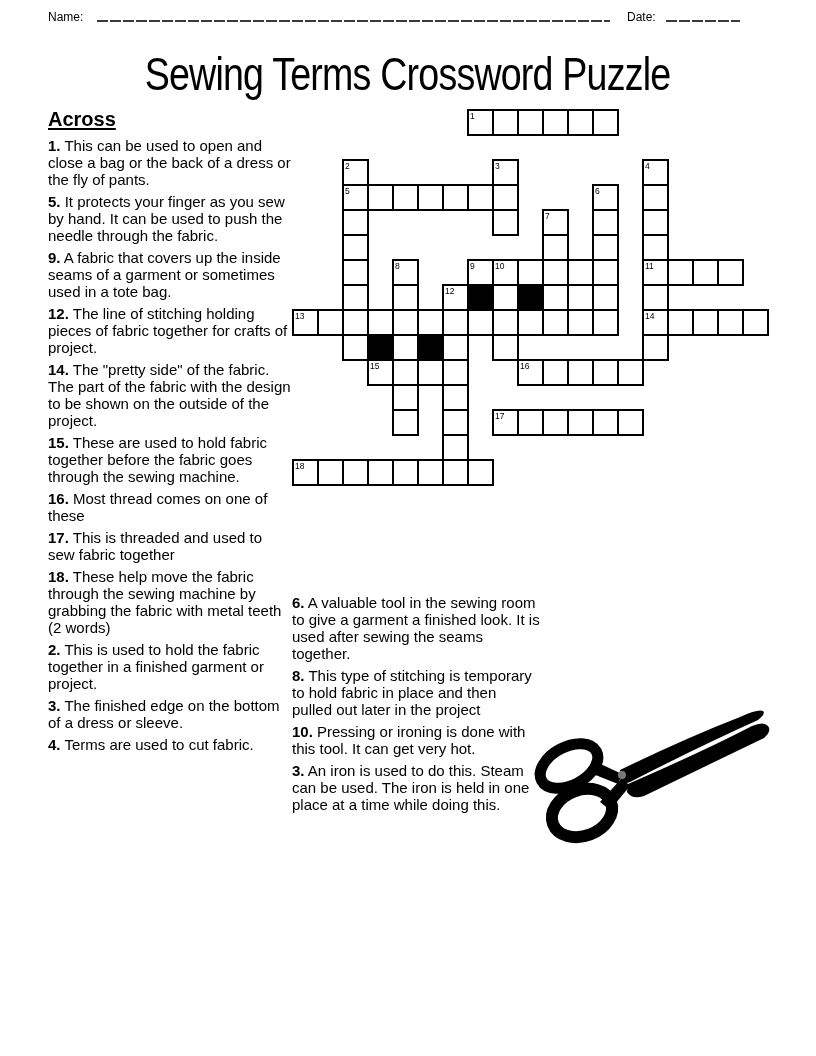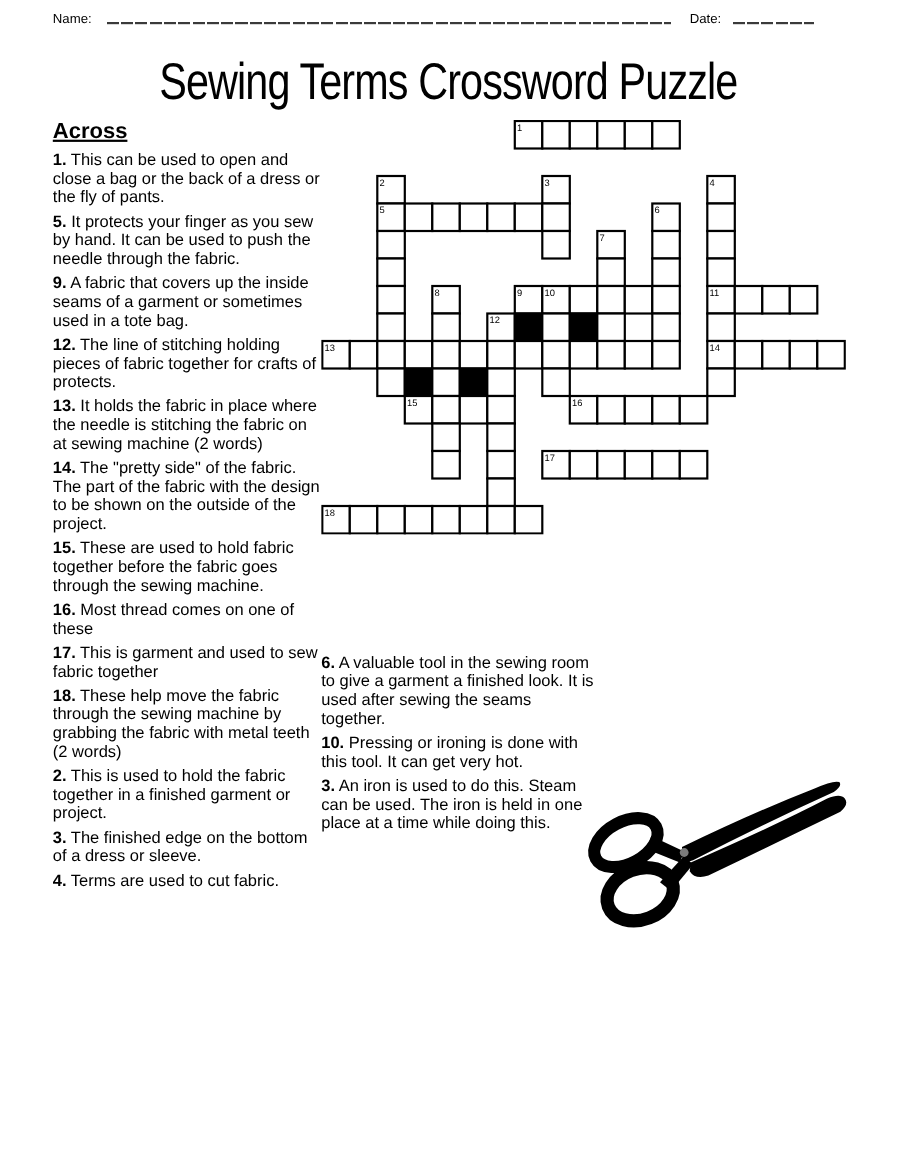--- a/index.html
+++ b/index.html
@@ -33,38 +33,38 @@
 <div class="fill-line" style="left:666px;width:74px"></div>
 
 <h1 class="page-title"><span class="squeeze">Sewing Terms Crossword Puzzle</span></h1>
 
 <div class="col-left">
   <div class="section-heading">Across</div>
   <div>
       <p class="clue"><span class="clue-num">1.</span><span> This can be used to open and close a bag or the back of a dress or the fly of pants.</span></p>
       <p class="clue"><span class="clue-num">5.</span><span> It protects your finger as you sew by hand. It can be used to push the needle through the fabric.</span></p>
       <p class="clue"><span class="clue-num">9.</span><span> A fabric that covers up the inside seams of a garment or sometimes used in a tote bag.</span></p>
-      <p class="clue"><span class="clue-num">12.</span><span> The line of stitching holding pieces of fabric together for crafts of protects.</span></p>
-      <p class="clue"><span class="clue-num">13.</span><span> It holds the fabric in place where the needle is stitching the fabric on at sewing machine (2 words)</span></p>
+      <p class="clue"><span class="clue-num">12.</span><span> The line of stitching holding pieces of fabric together for crafts of project.</span></p>
       <p class="clue"><span class="clue-num">14.</span><span> The "pretty side" of the fabric. The part of the fabric with the design to be shown on the outside of the project.</span></p>
       <p class="clue"><span class="clue-num">15.</span><span> These are used to hold fabric together before the fabric goes through the sewing machine.</span></p>
       <p class="clue"><span class="clue-num">16.</span><span> Most thread comes on one of these</span></p>
-      <p class="clue"><span class="clue-num">17.</span><span> This is garment and used to sew fabric together</span></p>
+      <p class="clue"><span class="clue-num">17.</span><span> This is threaded and used to sew fabric together</span></p>
       <p class="clue"><span class="clue-num">18.</span><span> These help move the fabric through the sewing machine by grabbing the fabric with metal teeth (2 words)</span></p>
     </div>
   <div>
       <p class="clue"><span class="clue-num">2.</span><span> This is used to hold the fabric together in a finished garment or project.</span></p>
       <p class="clue"><span class="clue-num">3.</span><span> The finished edge on the bottom of a dress or sleeve.</span></p>
       <p class="clue"><span class="clue-num">4.</span><span> Terms are used to cut fabric.</span></p>
     </div>
 </div>
 
 <div class="col-mid">
   <div>
       <p class="clue"><span class="clue-num">6.</span><span> A valuable tool in the sewing room to give a garment a finished look. It is used after sewing the seams together.</span></p>
+      <p class="clue"><span class="clue-num">8.</span><span> This type of stitching is temporary to hold fabric in place and then pulled out later in the project</span></p>
       <p class="clue"><span class="clue-num">10.</span><span> Pressing or ironing is done with this tool. It can get very hot.</span></p>
       <p class="clue"><span class="clue-num">3.</span><span> An iron is used to do this. Steam can be used. The iron is held in one place at a time while doing this.</span></p>
     </div>
 </div>
 
 <div class="grid-wrap">
   <svg width="477" height="377" viewBox="-1 -1 477 377" xmlns="http://www.w3.org/2000/svg">
       <rect x="175" y="0" width="25" height="25" fill="#ffffff" stroke="#000000" stroke-width="2"></rect>
       <rect x="200" y="0" width="25" height="25" fill="#ffffff" stroke="#000000" stroke-width="2"></rect>
       <rect x="225" y="0" width="25" height="25" fill="#ffffff" stroke="#000000" stroke-width="2"></rect>

